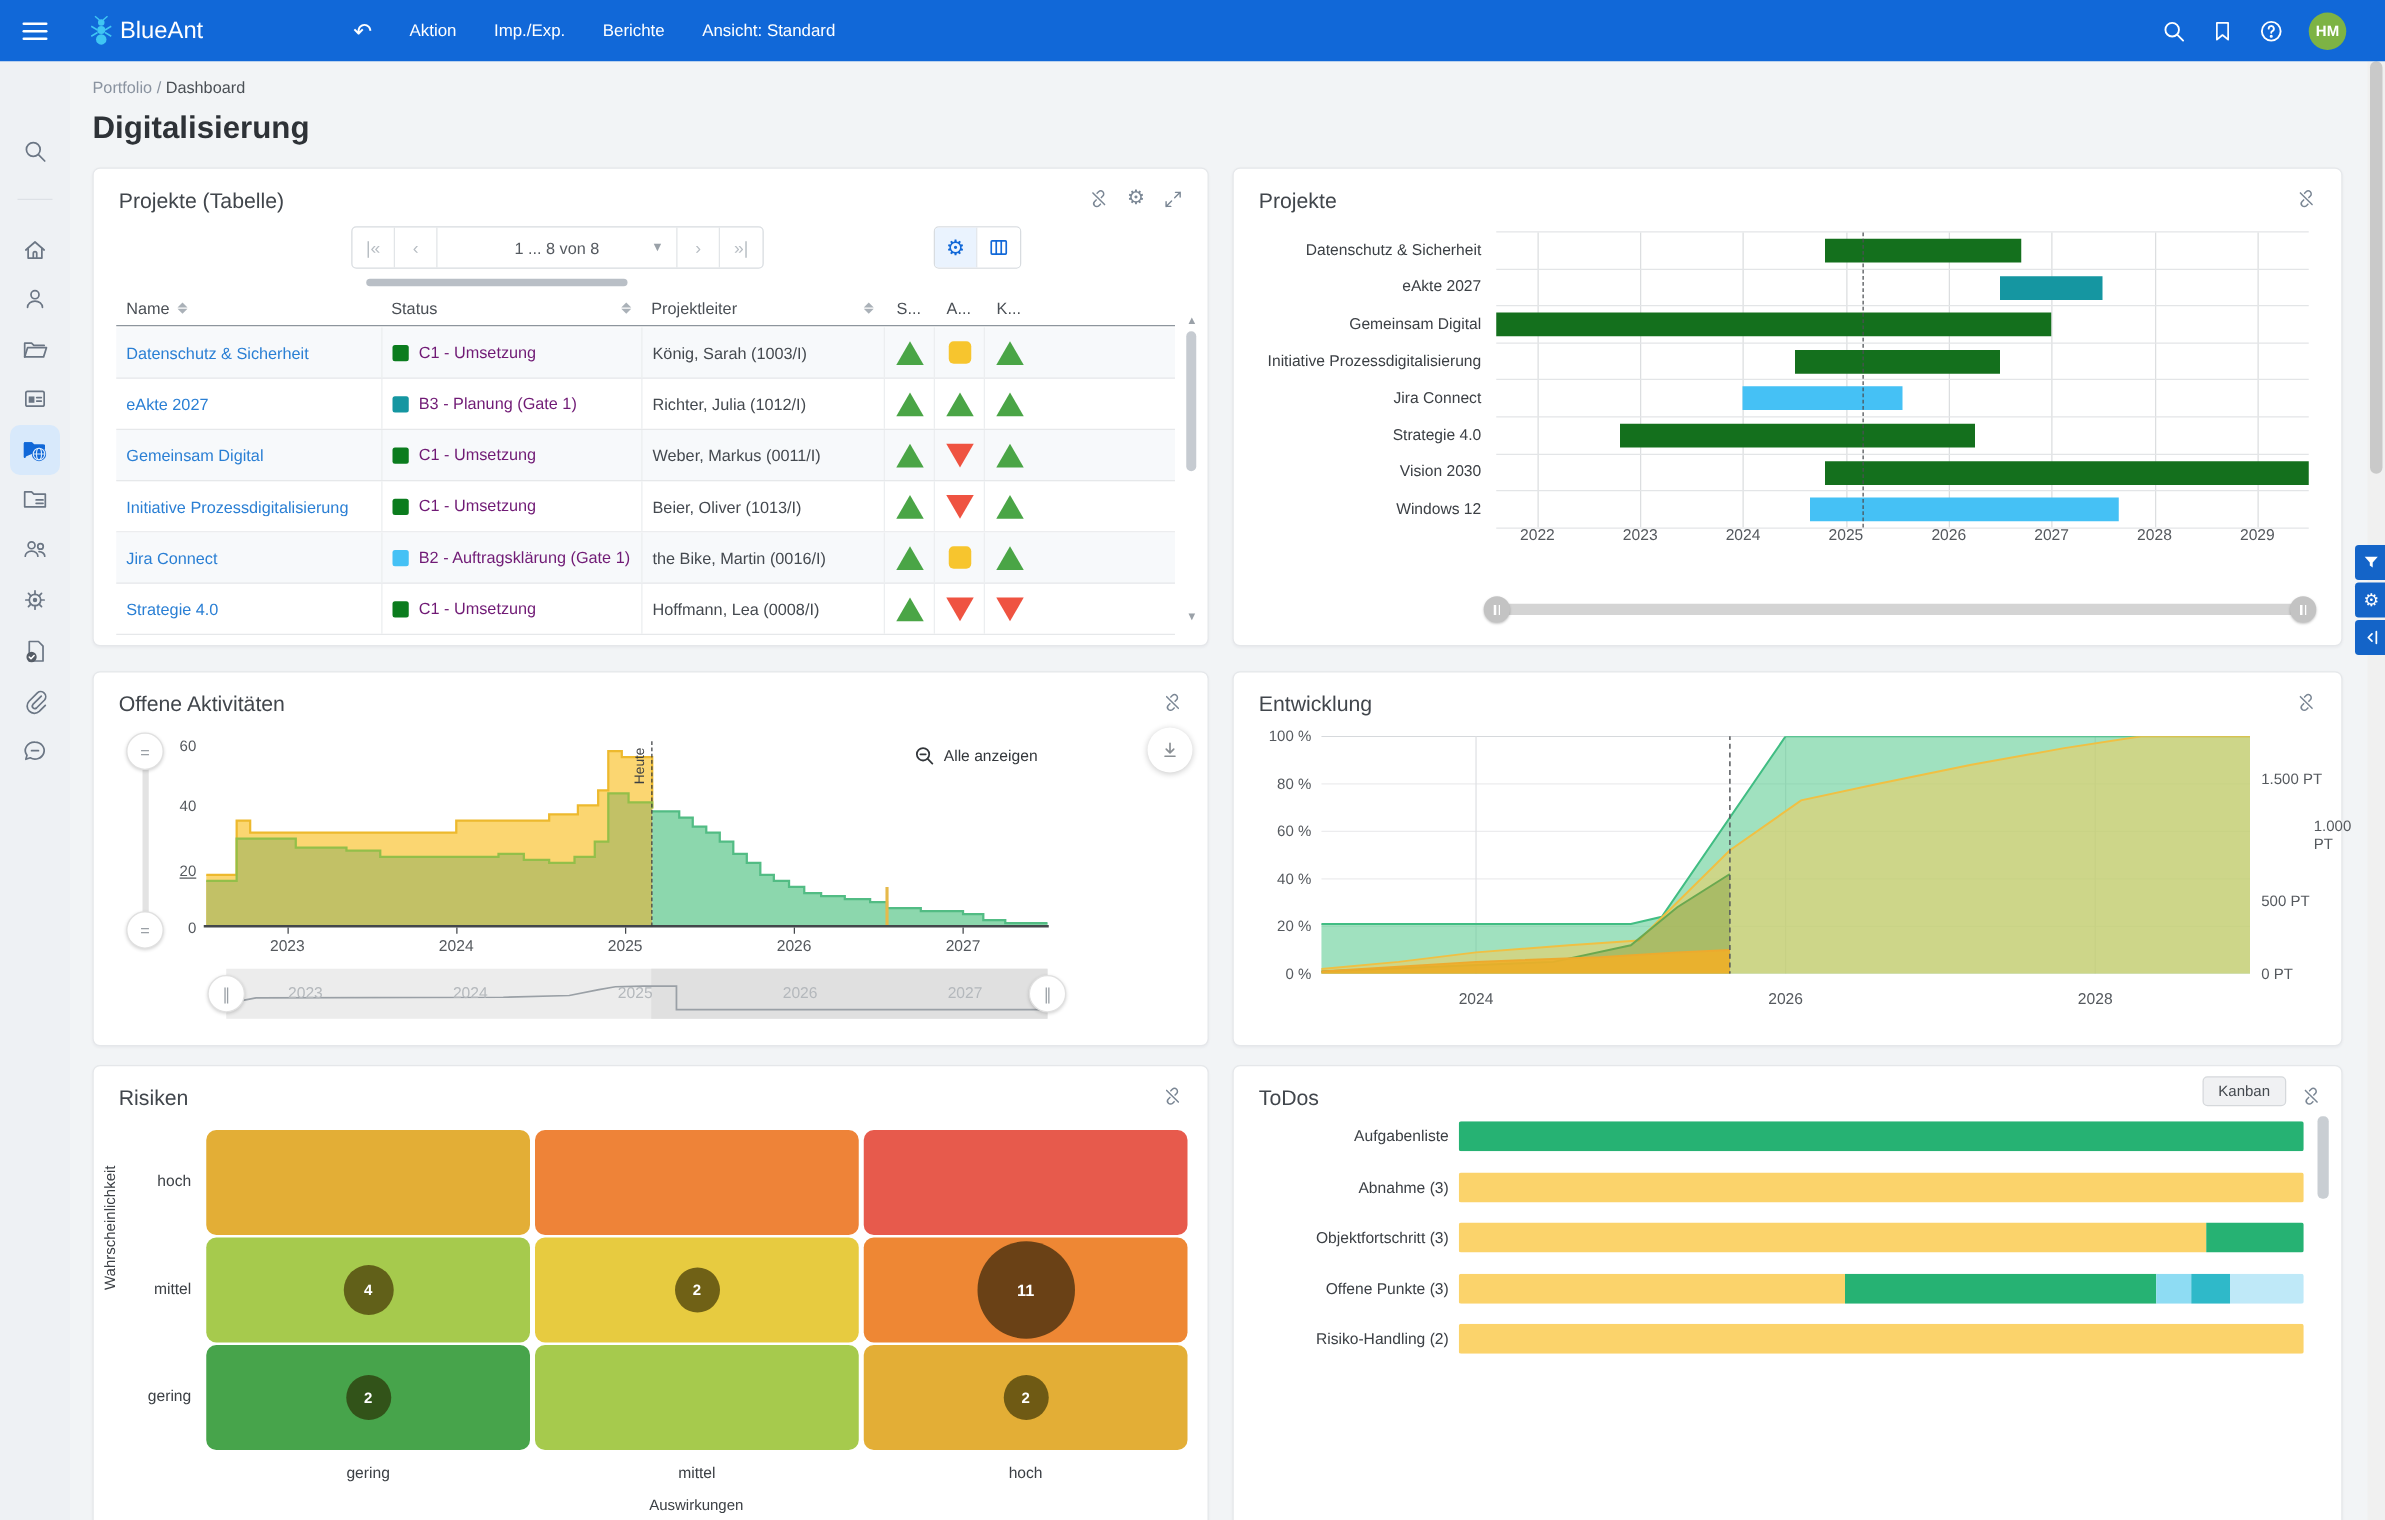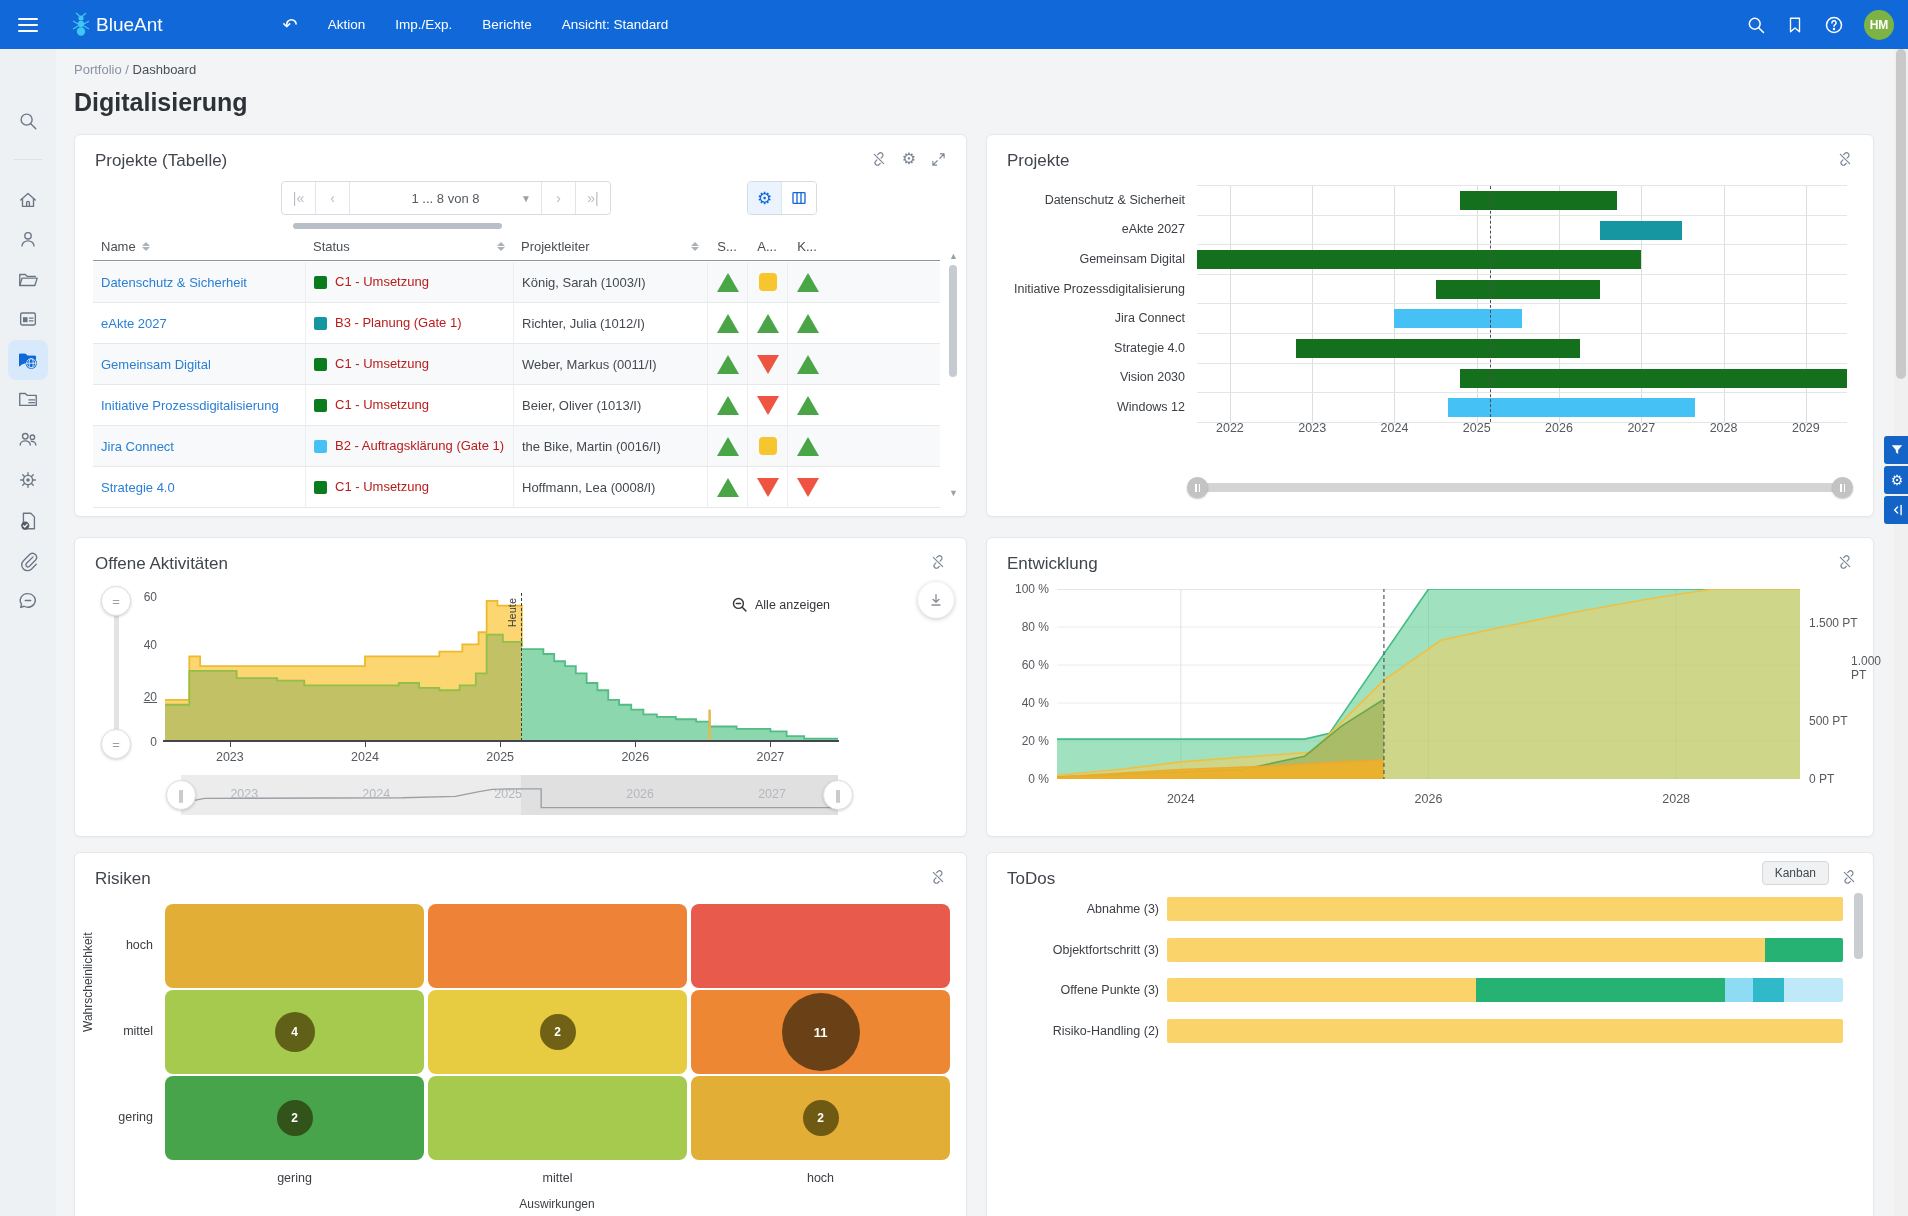--- a/index.html
+++ b/index.html
@@ -9,21 +9,21 @@
 
   
   .topbar { position:absolute; left:0; top:0; width:1908px; height:49px; background:#1168d8; display:flex; align-items:center; z-index:30; }
   .hamburger { width:56px; display:flex; justify-content:center; cursor:pointer; }
   .hamburger div { width:20px; }
   .hamburger span { display:block; height:2px; background:#fff; margin:4px 0; border-radius:1px; }
   .logo { display:flex; align-items:center; gap:4px; margin-left:14px; color:#fff; font-size:19px; }
   .topmenu { display:flex; align-items:center; gap:30px; margin-left:120px; color:#fff; font-size:13.5px; }
   .topmenu .back { font-size:18px; line-height:1; }
   .topmenu span { cursor:pointer; }
-  .top-right { margin-left:auto; display:flex; align-items:center; gap:20px; padding-right:14px; }
+  .top-right { margin-left:auto; display:flex; align-items:center; gap:20px; padding-right:31px; }
   .top-right svg { display:block; }
   .avatar { width:30px; height:30px; border-radius:50%; background:#7db344; color:#fff; font-size:12px; font-weight:700; display:flex; align-items:center; justify-content:center; }
 
   
   .sidebar { position:absolute; left:0; top:49px; width:56px; height:1167px; background:#eef1f4; z-index:20; }
   .side-ic { position:absolute; left:50%; transform:translateX(-50%); width:40px; height:40px; display:flex; align-items:center; justify-content:center; border-radius:8px; cursor:pointer; }
   .side-ic svg { stroke:#6b7684; fill:none; stroke-width:1.5; }
   .side-ic.active { background:#d8e9fb; }
   .side-ic.active svg { stroke:#1168d8; }
   .side-div { position:absolute; left:14px; top:110px; width:28px; height:1px; background:#dde1e6; }
@@ -53,21 +53,21 @@
   .th { display:flex; align-items:center; gap:6px; }
   .sort { display:inline-flex; flex-direction:column; gap:1px; }
   .sort i { width:0; height:0; border-left:4px solid transparent; border-right:4px solid transparent; }
   .sort .su { border-bottom:4px solid #aab1b8; }
   .sort .sd { border-top:4px solid #aab1b8; }
   #tableRows { position:absolute; left:18px; right:26px; top:127px; }
   .t-row { display:flex; align-items:center; height:41px; border-bottom:1px solid #e6e8ea; font-size:13px; }
   .t-row:nth-child(odd) { background:#f7f9fb; }
   .tc { padding:0 8px; overflow:hidden; }
   .tc-name { width:212px; color:#2a7fd4; cursor:pointer; }
-  .tc-status { width:208px; display:flex; align-items:center; gap:8px; border-left:1px solid #eceef0; align-self:stretch; color:#b91c1c; line-height:1.15; }
+  .tc-status { width:208px; display:flex; align-items:center; gap:8px; border-left:1px solid #eceef0; align-self:stretch; color:#701a75; line-height:1.15; }
   .tc-status .sq { width:13px; height:13px; border-radius:2px; flex:0 0 auto; }
   .tc-leader { width:194px; border-left:1px solid #eceef0; align-self:stretch; display:flex; align-items:center; color:#44494f; }
   .tc-ind { width:40px; border-left:1px solid #eceef0; align-self:stretch; display:flex; align-items:center; justify-content:center; }
   .tri-up { width:0; height:0; border-left:11px solid transparent; border-right:11px solid transparent; border-bottom:19px solid #4aa546; }
   .tri-down { width:0; height:0; border-left:11px solid transparent; border-right:11px solid transparent; border-top:19px solid #ef5341; }
   .sq-pause { width:18px; height:18px; border-radius:4px; background:#f7c52e; }
   .vscroll { position:absolute; right:8px; top:116px; width:10px; bottom:18px; }
   .vscroll .up, .vscroll .down { position:absolute; left:1px; font-size:9px; color:#9aa1a8; }
   .vscroll .up { top:0; } .vscroll .down { bottom:0; }
   .vscroll .thumb { position:absolute; left:1px; top:14px; width:8px; height:112px; background:#c6cbd1; border-radius:4px; }
@@ -694,20 +694,26 @@
     <div class="kanban-btn">Kanban</div>
     <div class="head-icons" style="right:16px;">
       <svg class="lineic" width="16" height="16" viewBox="0 0 24 24">
           <path d="M10 5.5 l1.8-1.8 a3.6 3.6 0 0 1 5.1 5.1 L15.1 10.6"></path>
           <path d="M14 18.5 l-1.8 1.8 a3.6 3.6 0 0 1 -5.1 -5.1 L8.9 13.4"></path>
           <path d="M5 5 L19 19"></path>
         </svg>
     </div>
     <div id="todoRows">
         <div class="td-row">
+          <div class="td-lab">Aufgabenliste</div>
+          <div class="td-track">
+            <div class="td-seg" style="width: 100%; background: rgb(38, 178, 115);"></div>
+          </div>
+        </div>
+        <div class="td-row">
           <div class="td-lab">Abnahme (3)</div>
           <div class="td-track">
             <div class="td-seg" style="width: 100%; background: rgb(251, 211, 107);"></div>
           </div>
         </div>
         <div class="td-row">
           <div class="td-lab">Objektfortschritt (3)</div>
           <div class="td-track">
             <div class="td-seg" style="width: 88.5%; background: rgb(251, 211, 107);"></div>
             <div class="td-seg" style="width: 11.5%; background: rgb(38, 178, 115);"></div>

